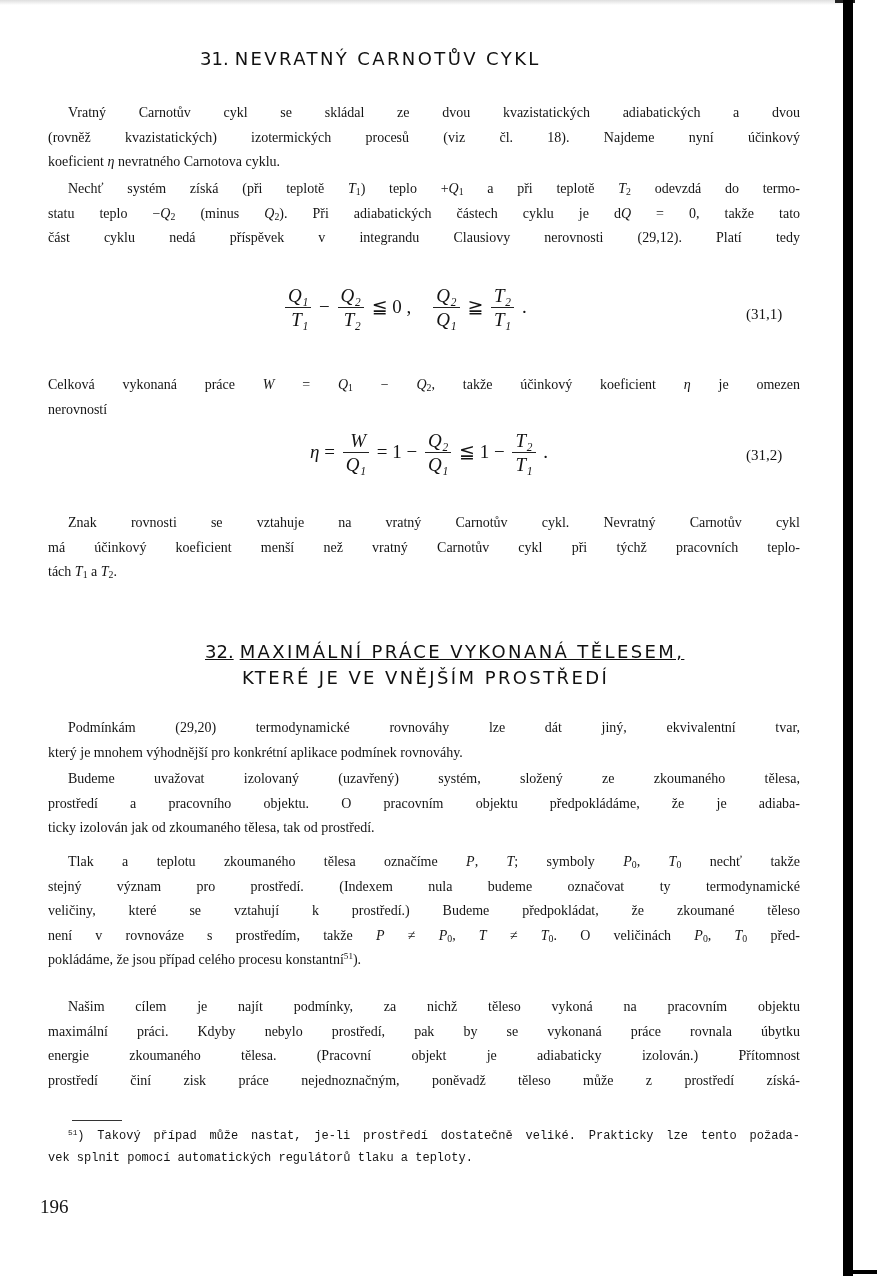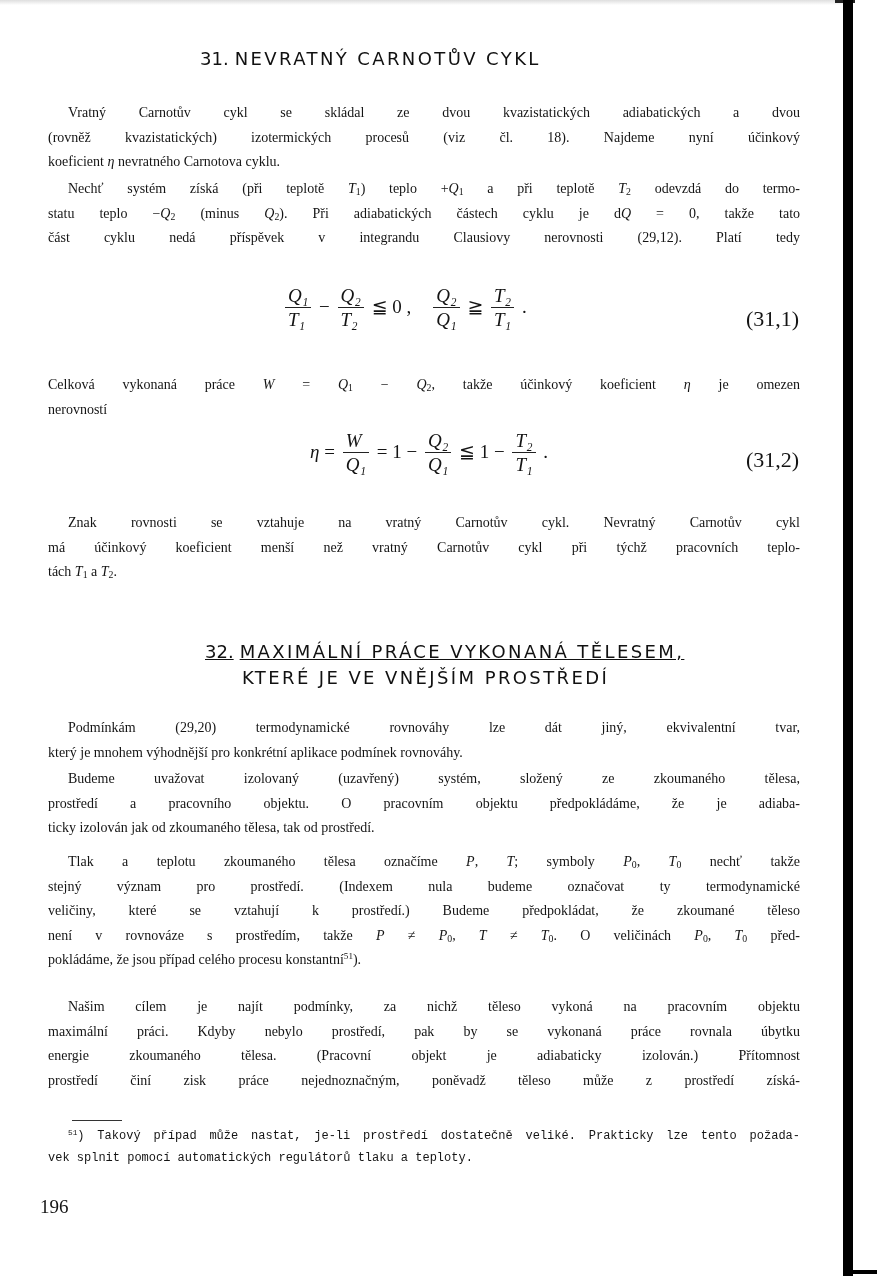--- a/index.html
+++ b/index.html
@@ -33,24 +33,24 @@
   }
   .para .line { display:block; text-align:justify; text-align-last:justify; white-space:nowrap; height:24.5px; }
   .para .line.last { text-align-last:left; }
   .para .line.indent { padding-left:20px; }
   i, .m { font-style:italic; }
   sub { font-size:70%; vertical-align:-0.25em; line-height:0; }
   sup { font-size:65%; vertical-align:0.55em; line-height:0; }
   .eq {
     position:absolute; font-size:19px; font-family:"Liberation Serif", serif; white-space:nowrap;
   }
-  .frac { display:inline-block; vertical-align:middle; text-align:left; margin:0 3px; }
+  .frac { display:inline-block; vertical-align:middle; text-align:right; margin:0 3px; }
   .frac .n { display:block; padding:0 3px; border-bottom:1px solid #222; line-height:22px; font-style:italic; }
   .frac .d { display:block; padding:0 3px; line-height:24px; font-style:italic; }
-  .eqnum { position:absolute; font-size:22px; white-space:nowrap; }
+  .eqnum { position:absolute; font-size:15px; white-space:nowrap; }
   .fn-rule { position:absolute; left:72px; top:1120px; width:50px; height:1px; background:#333; }
   .footnote { position:absolute; left:48px; width:752px; font-size:12px; line-height:22px;font-family:Liberation Mono, monospace; }
   .footnote .line { display:block; white-space:nowrap; text-align:justify; text-align-last:justify; }
   .footnote .line.last { text-align-last:left; }
   .pagenum { position:absolute; left:40px; top:1196px; font-size:19px;font-family:Liberation Serif, serif; }
 </style>
 </head>
 <body>
 
 <div class="topshade"></div>

